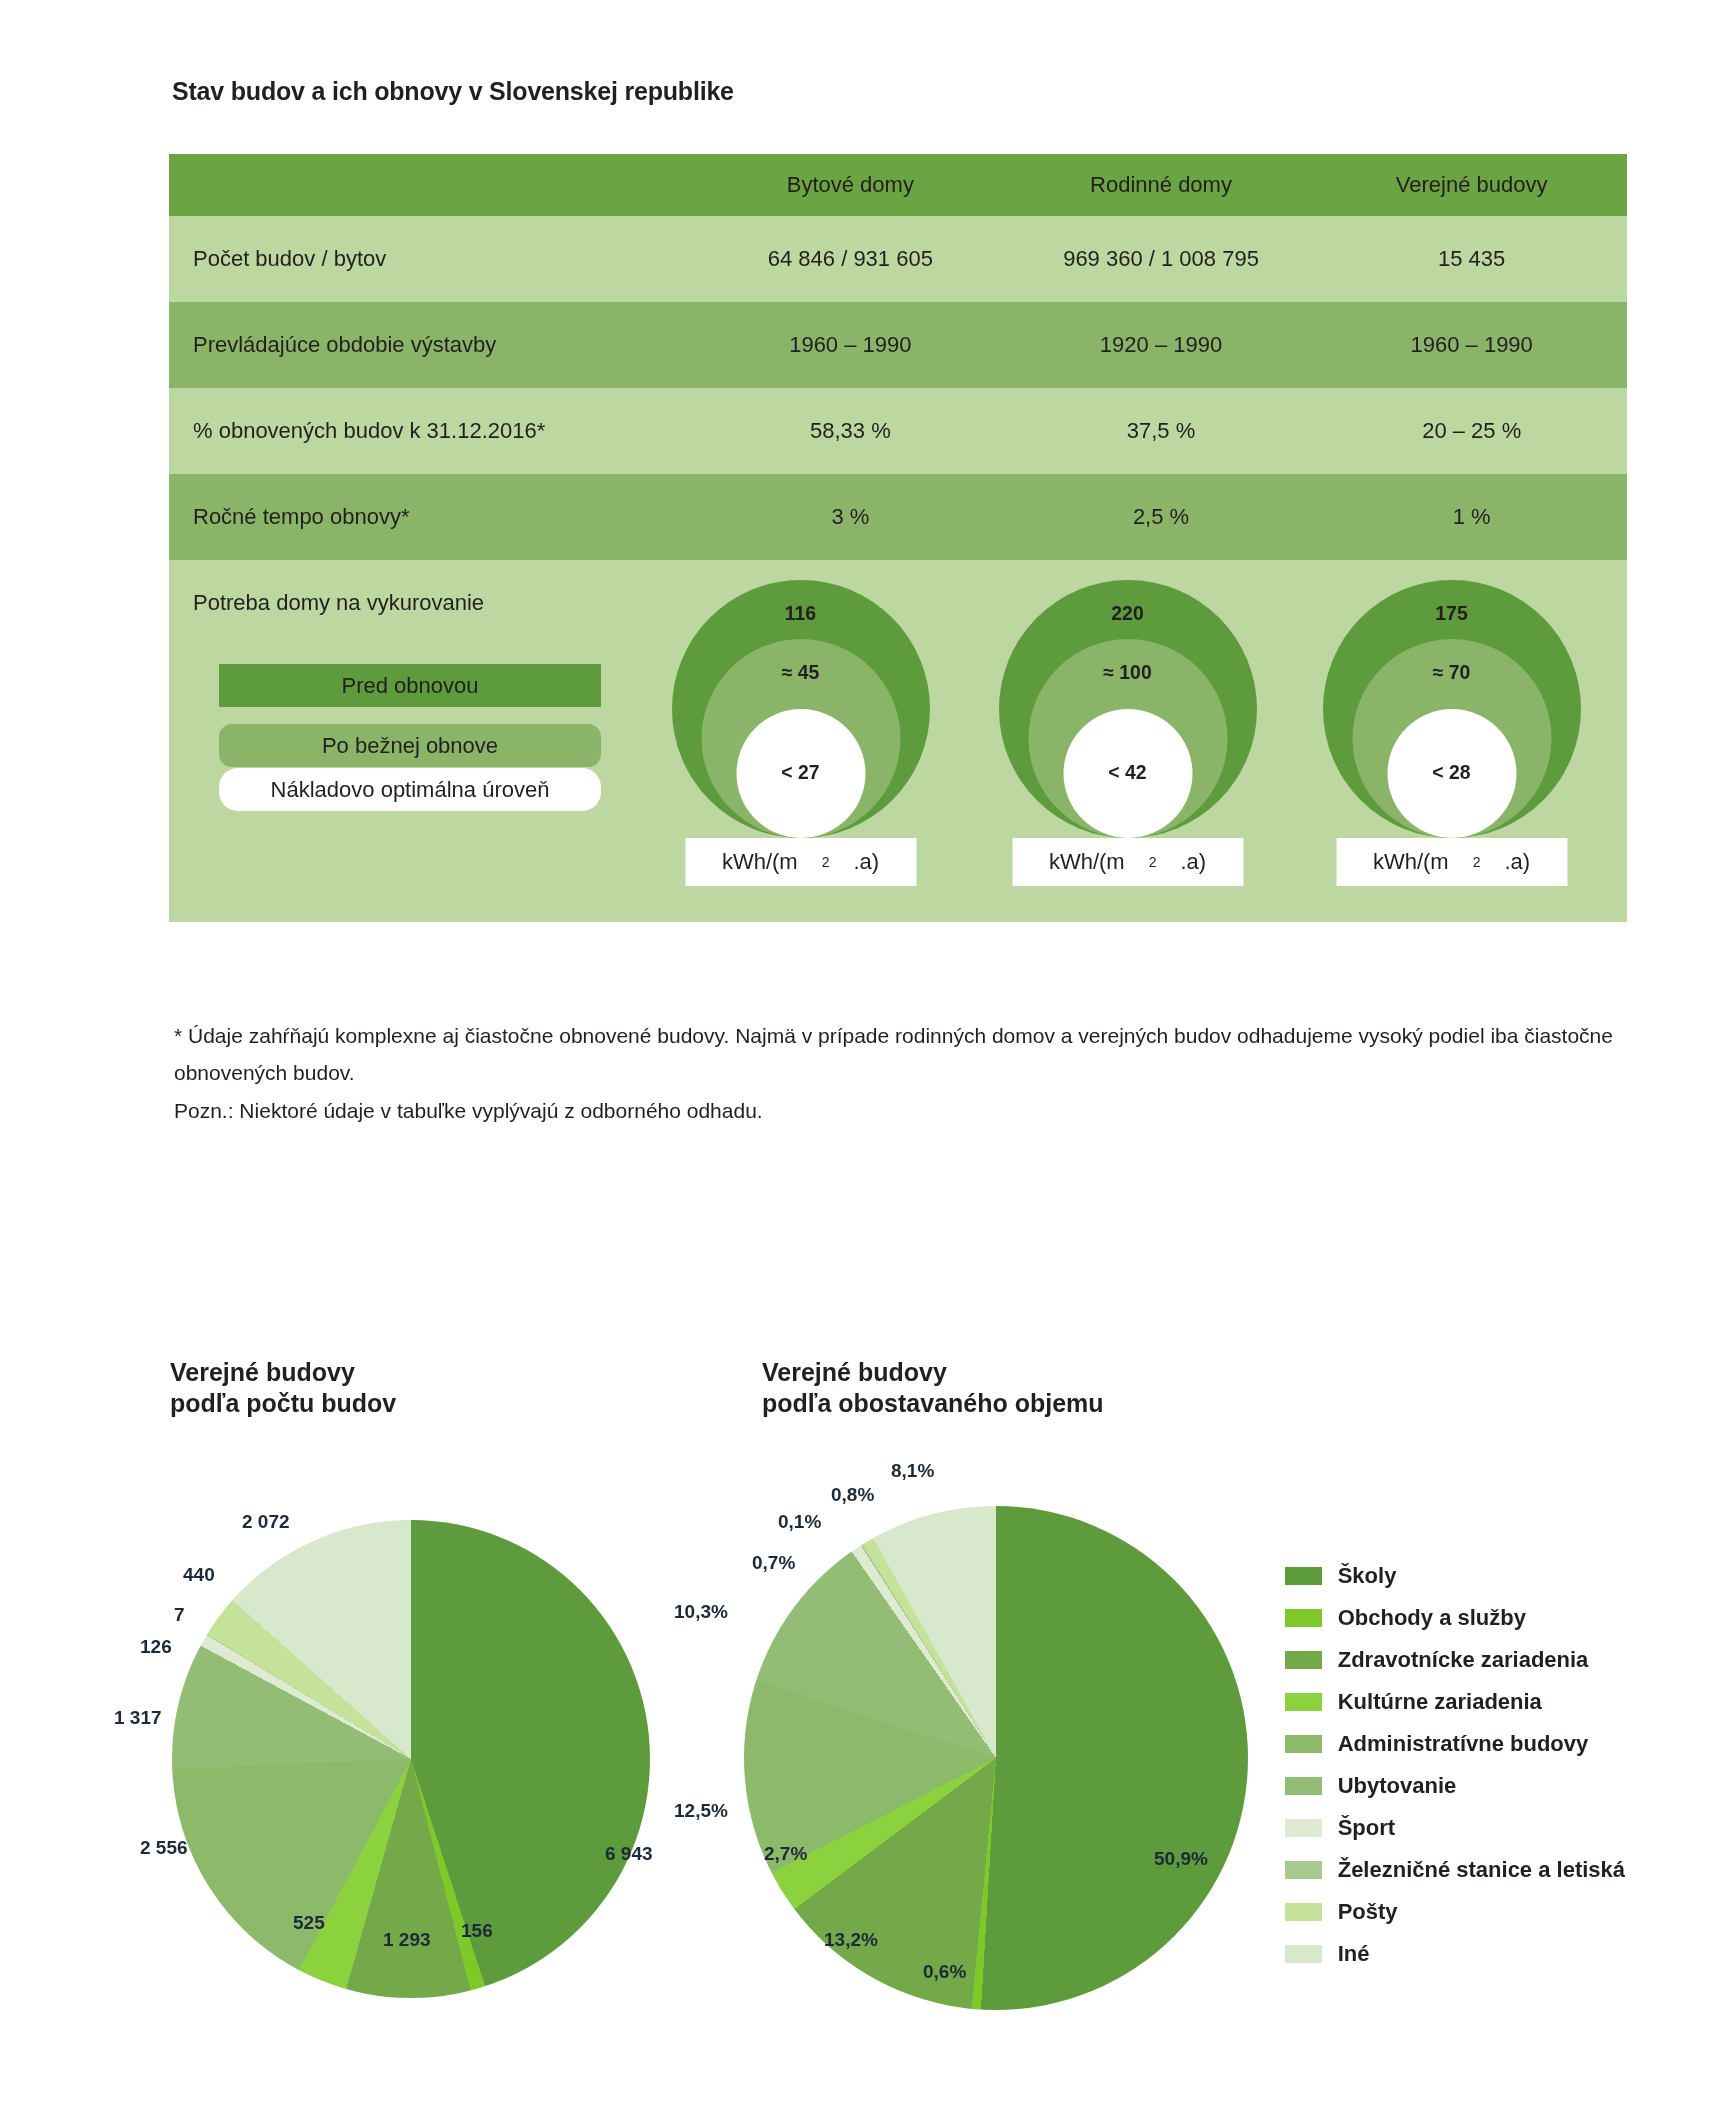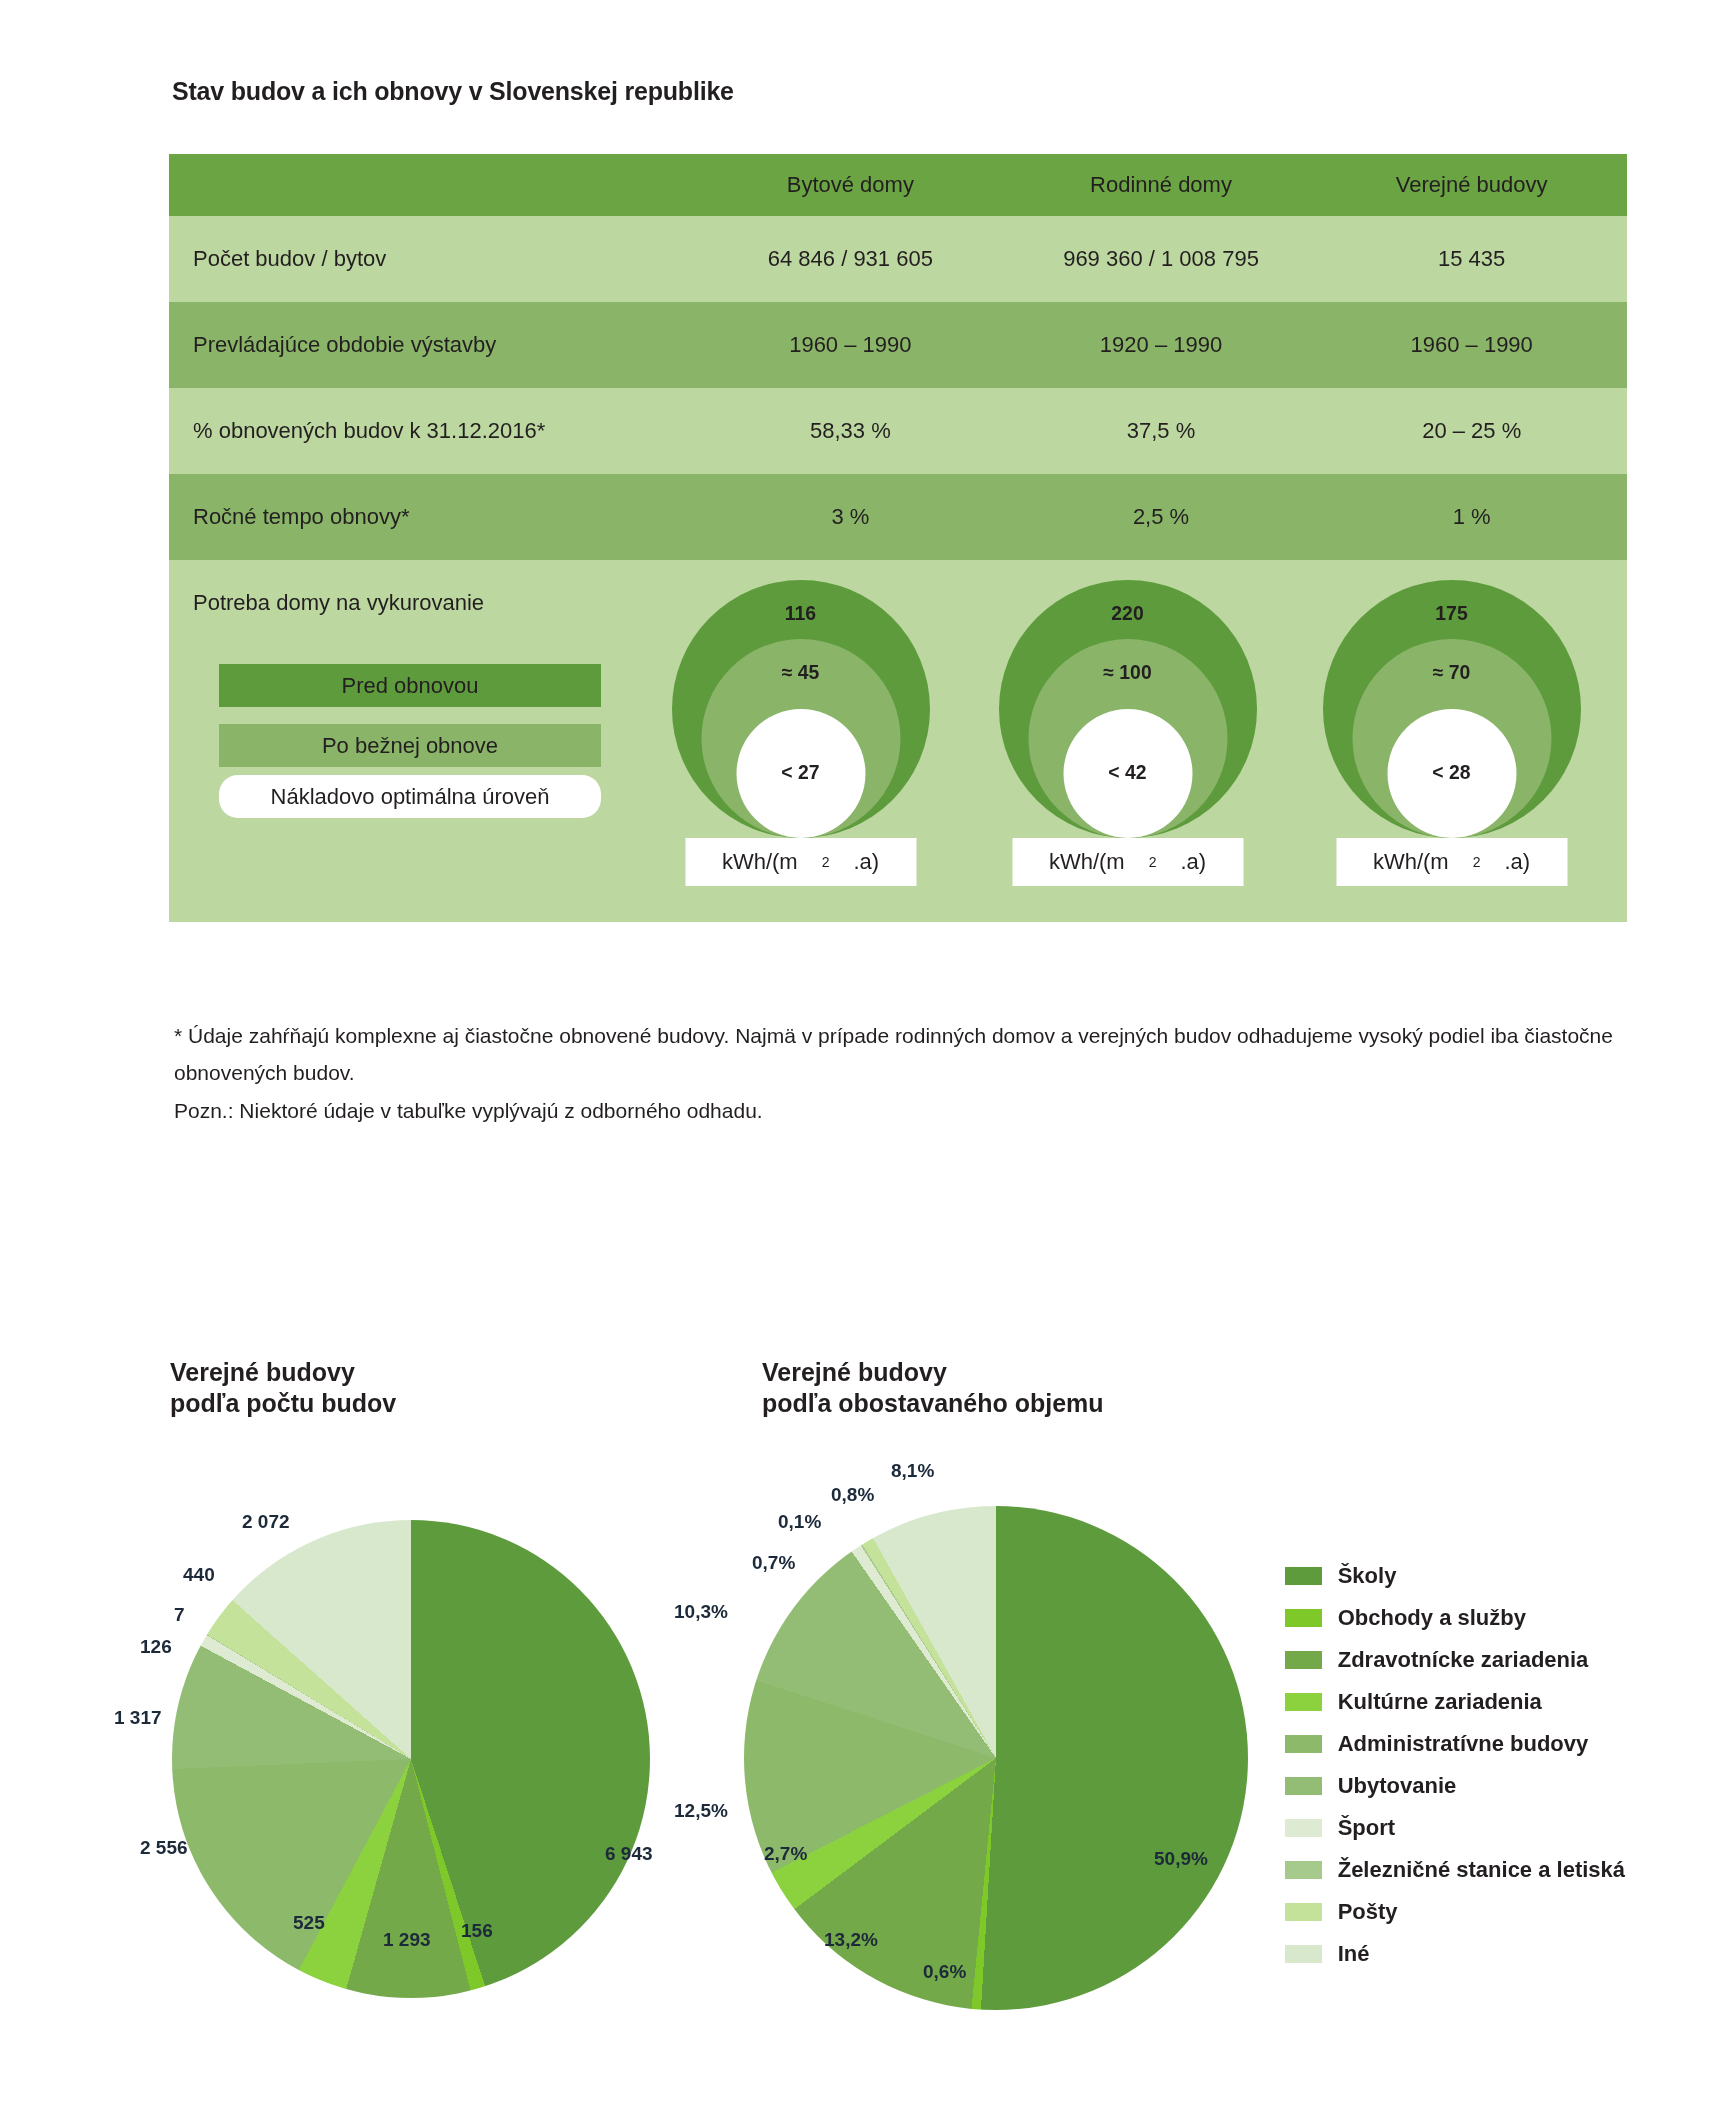--- a/index.html
+++ b/index.html
@@ -85,22 +85,22 @@
     left: 50px;
     width: 382px;
     height: 43px;
     box-sizing: border-box;
     display: flex;
     align-items: center;
     justify-content: center;
     font-size: 22px;
   }
   .chip-1 { top: 104px; background: #5d9b3c; }
-  .chip-2 { top: 164px; background: #8ab569; }
-  .chip-3 { top: 215px; background: #ffffff; border-radius: 19px; }
+  .chip-2 { top: 164px; background: #8ab569; border-radius: 13px; }
+  .chip-3 { top: 208px; background: #ffffff; border-radius: 19px; }
 
   
   .donut-group {
     position: absolute;
     width: 277px;
     top: 20px;
   }
   .donut-stack {
     position: relative;
     width: 277px;

